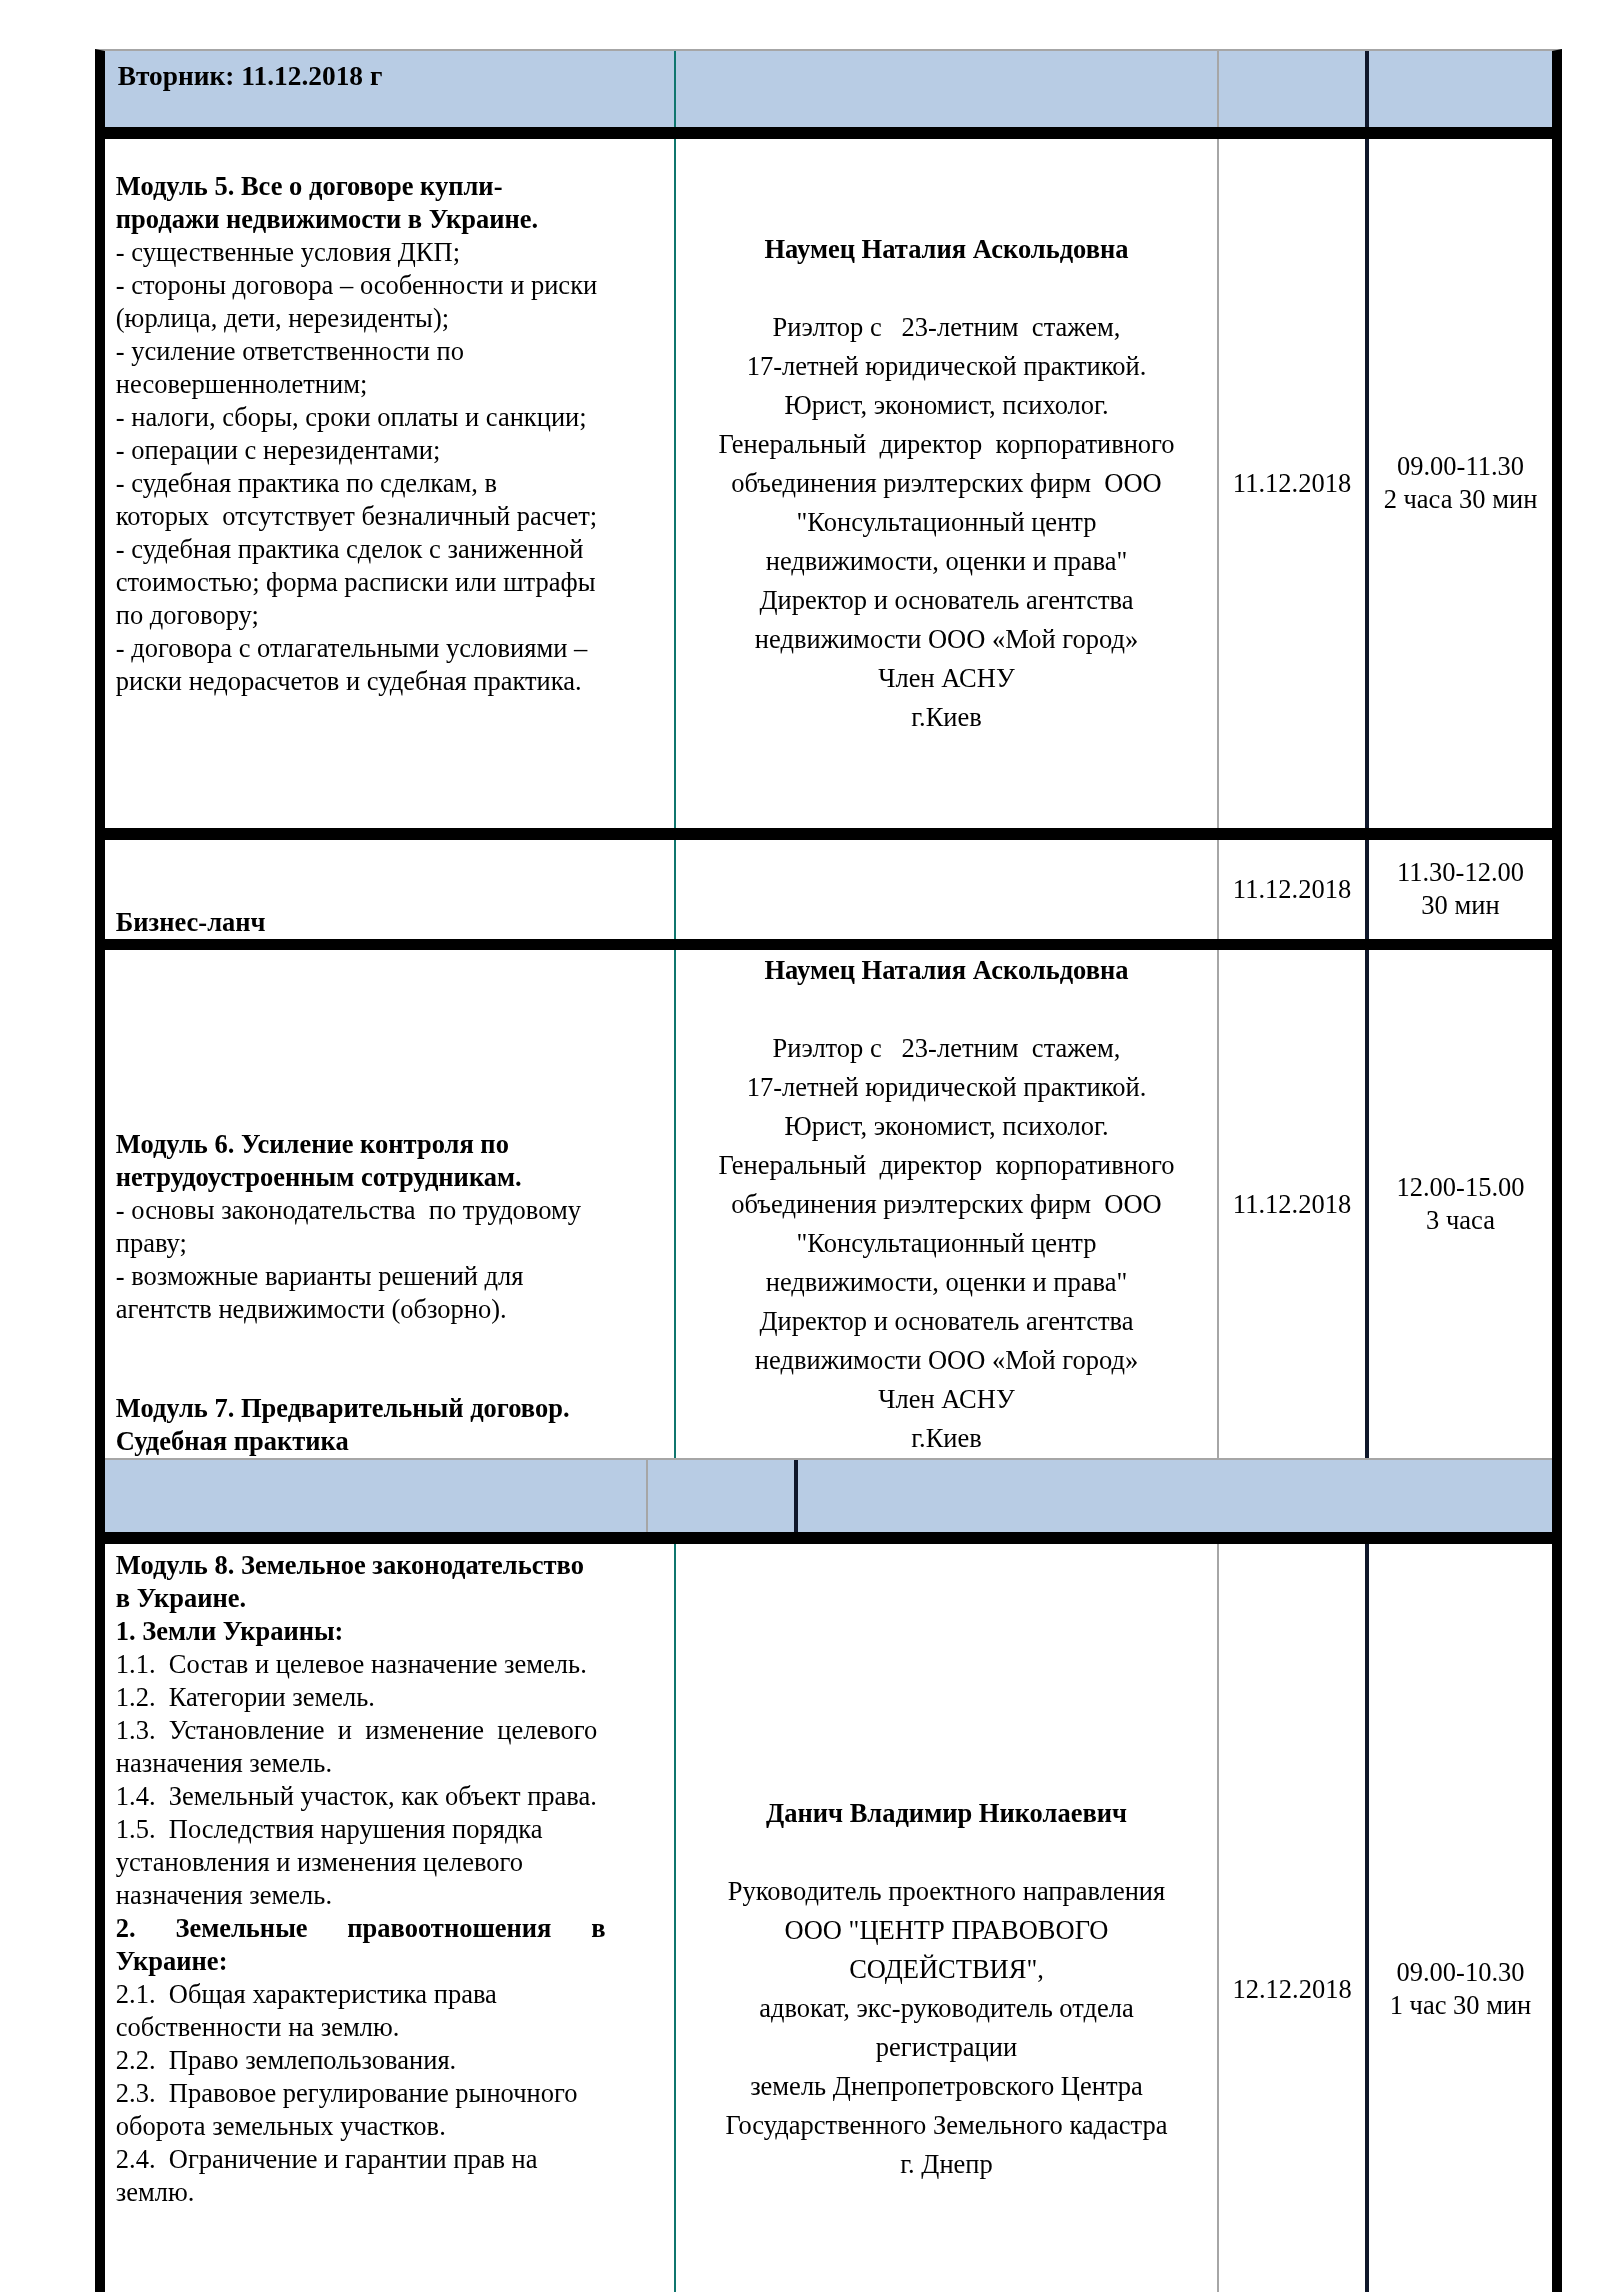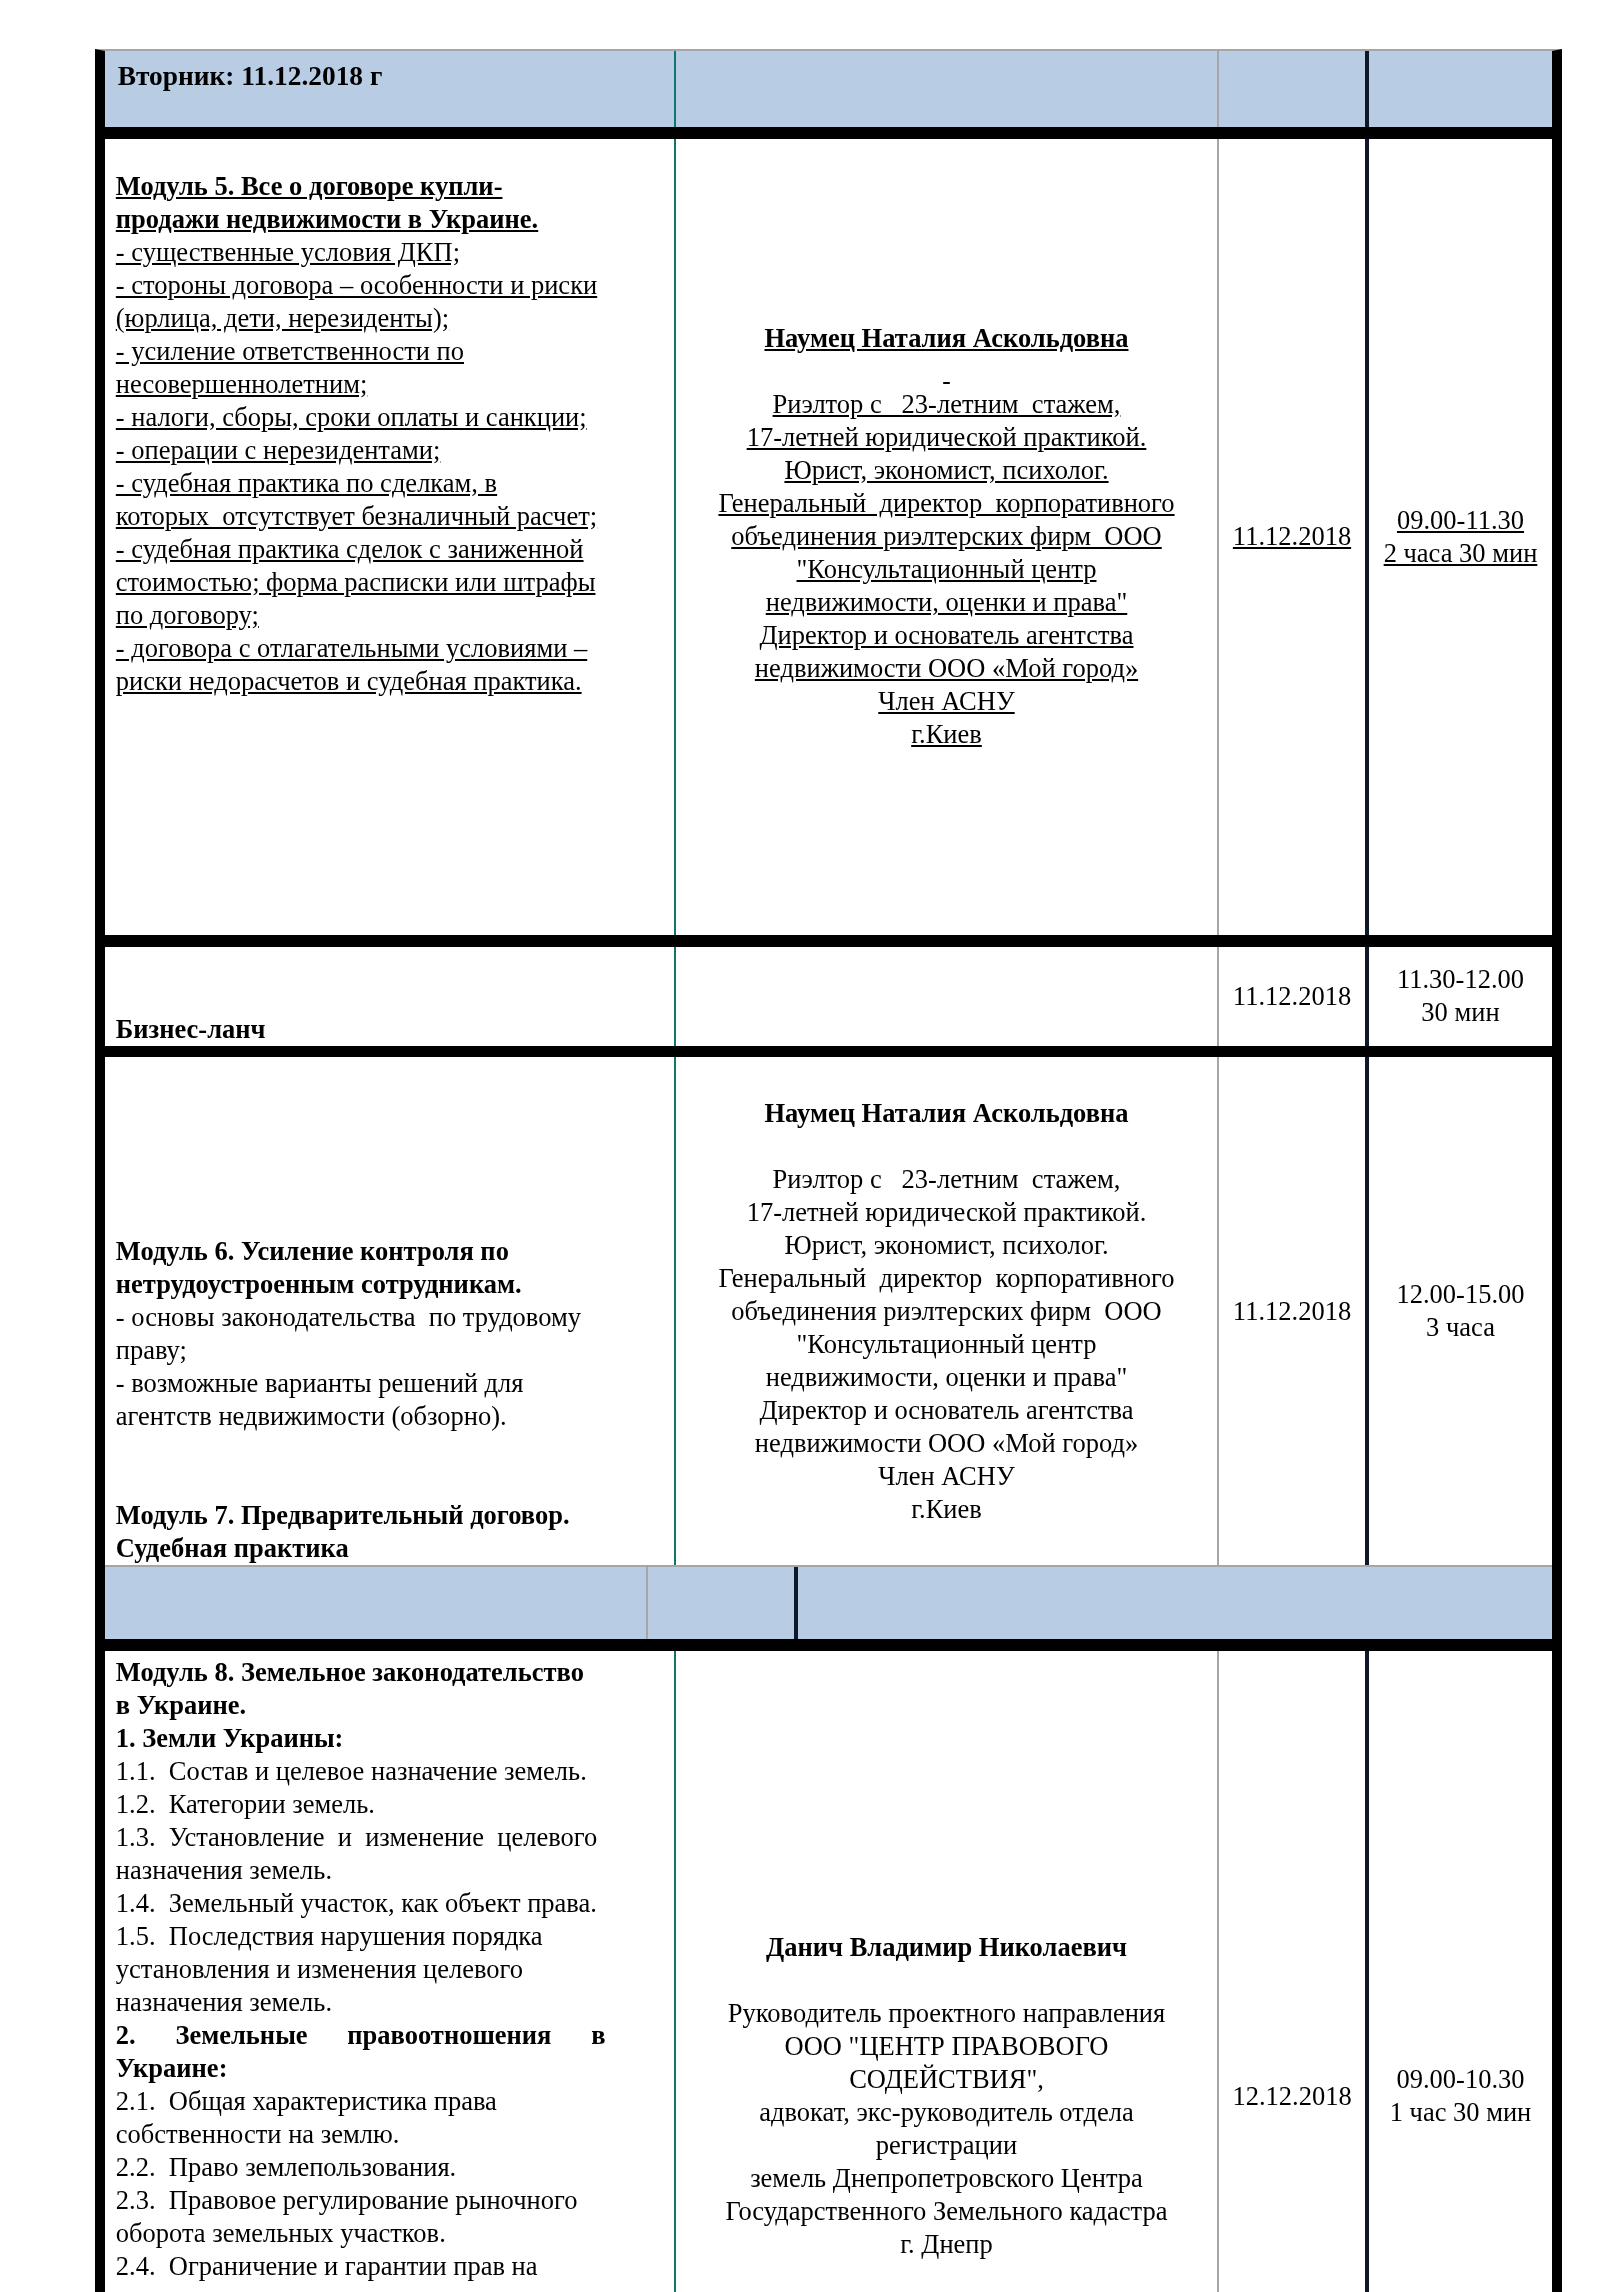--- a/index.html
+++ b/index.html
@@ -10,35 +10,35 @@
   .table-wrap{
     position:absolute;left:95px;top:49px;width:1467px;box-sizing:border-box;
     border-left:10.8px solid #000;border-right:10.8px solid #000;
     border-top:2px solid #a6a6a6;border-bottom:2px solid #a6a6a6;
     background:#fff;
   }
   .row{display:flex;width:100%;box-sizing:border-box;font-size:26.5px;line-height:33px;}
   .hsep{height:11.8px;background:#000;width:100%;}
   .hsep-thin{height:2px;background:#a6a6a6;width:100%;}
   .day-row{background:#b8cce4;height:76px;}
-  .r-m5{height:796px;text-decoration:underline;}
+  .r-m5{height:689px;}
   .r-lunch{height:99px;}
   .r-m67{height:508px;}
   .r-m8{height:890px;}
   .cell{box-sizing:border-box;overflow:hidden;}
   .c1{width:571px;border-right:2px solid #0f766e;}
   .c2{width:543px;border-right:2px solid #a6a6a6;}
   .c3{width:150px;border-right:4px solid #0f172a;}
   .c4{flex:1;}
   .cell-topic{padding:0 7.8px 0 10.8px;text-align:left;}
   .r-m5 .cell-topic{padding-top:31px;}
   .r-m8 .cell-topic{padding-top:4.9px;}
   .r-lunch .cell-topic{display:flex;flex-direction:column;justify-content:flex-end;}
   .r-m67 .cell-topic{display:flex;flex-direction:column;justify-content:flex-end;}
-  .cell-speaker{display:flex;flex-direction:column;justify-content:center;text-align:center;padding:0 5.9px;}
+  .cell-speaker{display:flex;flex-direction:column;justify-content:center;text-align:center;padding:0 5.9px;gap:6px;}
   .cell-date,.cell-time{display:flex;flex-direction:column;justify-content:center;text-align:center;padding:0 2px;}
   .day-label{font-weight:bold;font-size:27.4px;padding:8.8px 0 0 12.7px;white-space:pre-wrap;}
   .ln{min-height:33px;white-space:pre-wrap;}
   .ln.b{font-weight:bold;}
 </style>
 </head>
 <body>
 
 <div class="table-wrap">
 

